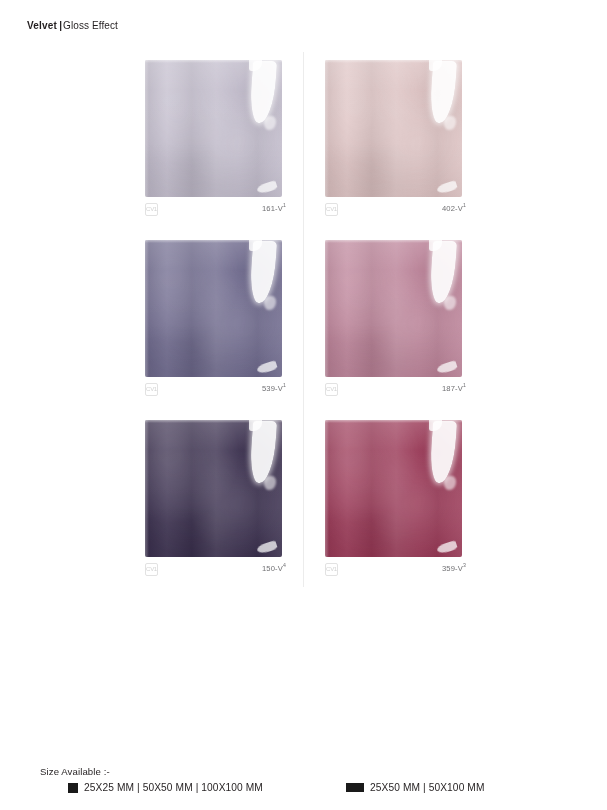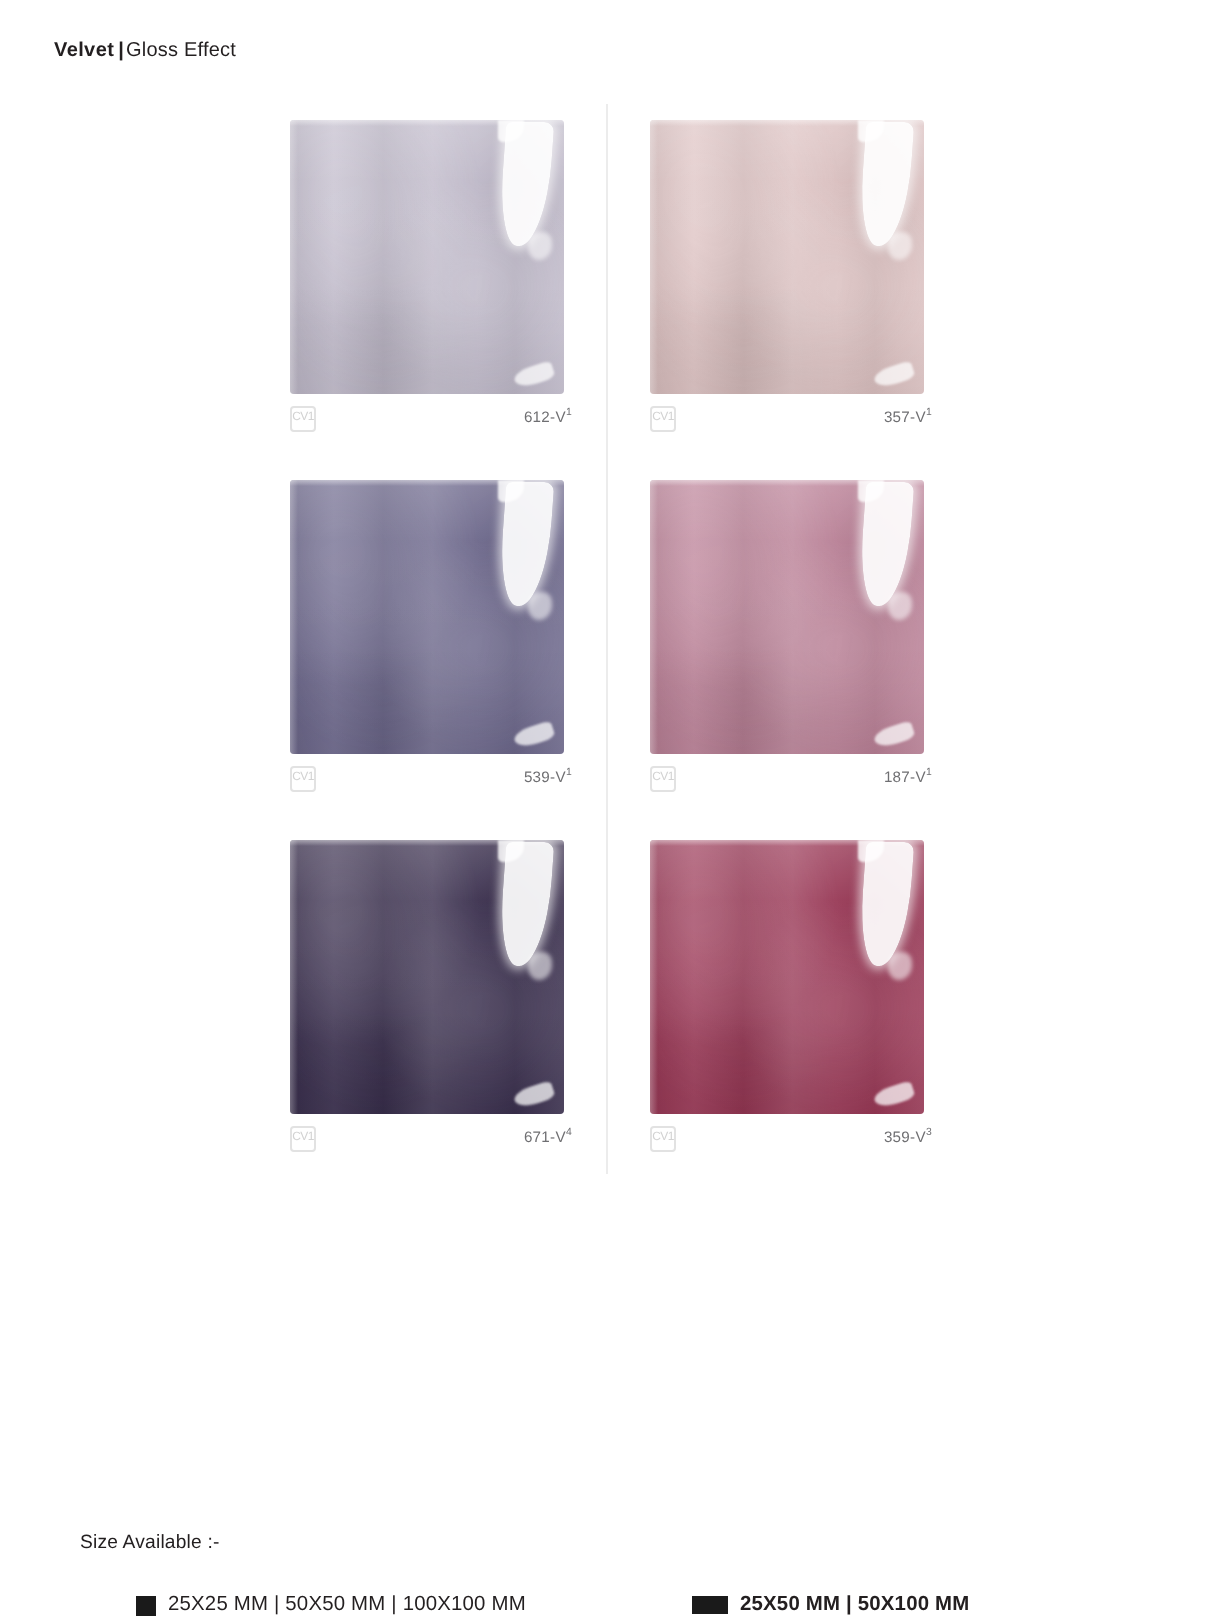--- a/index.html
+++ b/index.html
@@ -232,36 +232,36 @@
   .footer {
     position: absolute;
     left: 40px;
     top: 766px;
     width: 540px;
   }
   .footer-title {
     font-size: 9.6px;
     color: #231f20;
     letter-spacing: 0.1px;
-    margin-bottom: 20px;
+    margin-bottom: 5px;
   }
   .footer-row {
     position: relative;
     height: 14px;
   }
   .footer-item {
     position: absolute;
     top: 0;
     display: flex;
     align-items: center;
     white-space: nowrap;
     padding-left: 28px;
   }
   .footer-item.item-1 { left: 0; }
-  .footer-item.item-2 { left: 278px; font-weight: bold; }
+  .footer-item.item-2 { left: 278px; }
   .sw-square {
     width: 10px;
     height: 10px;
     background: #1a1a1a;
     margin-right: 6px;
     flex: 0 0 auto;
   }
   .sw-rect {
     width: 18px;
     height: 9px;
@@ -298,21 +298,21 @@
         <div class="tile-edge-left"></div>
         <div class="tile-gloss-hook"></div>
         <div class="tile-gloss-hook-notch"></div>
         <div class="tile-gloss-hook-tail"></div>
         <div class="tile-gloss-corner"></div>
       </div>
       <div class="swatch-caption">
         <div class="size-badge">
           <div class="badge-glyph">CV1</div>
         </div>
-        <div class="swatch-code"><span>612-V</span><sup>1</sup></div>
+        <div class="swatch-code"><span>161-V</span><sup>1</sup></div>
       </div>
     </div>
 
     <div class="swatch-card">
       <div class="tile">
         <div class="tile-base" style="background:#6f6a8e"></div>
         <div class="tile-texture"></div>
         <div class="tile-bands"></div>
         <div class="tile-shade"></div>
         <div class="tile-edge-top"></div>
@@ -340,21 +340,21 @@
         <div class="tile-edge-left"></div>
         <div class="tile-gloss-hook"></div>
         <div class="tile-gloss-hook-notch"></div>
         <div class="tile-gloss-hook-tail"></div>
         <div class="tile-gloss-corner"></div>
       </div>
       <div class="swatch-caption">
         <div class="size-badge">
           <div class="badge-glyph">CV1</div>
         </div>
-        <div class="swatch-code"><span>671-V</span><sup>4</sup></div>
+        <div class="swatch-code"><span>150-V</span><sup>4</sup></div>
       </div>
     </div>
 
   </div>
 
   <div class="grid-col col-right">
 
     <div class="swatch-card">
       <div class="tile">
         <div class="tile-base" style="background:#dfc4c4"></div>
@@ -365,21 +365,21 @@
         <div class="tile-edge-left"></div>
         <div class="tile-gloss-hook"></div>
         <div class="tile-gloss-hook-notch"></div>
         <div class="tile-gloss-hook-tail"></div>
         <div class="tile-gloss-corner"></div>
       </div>
       <div class="swatch-caption">
         <div class="size-badge">
           <div class="badge-glyph">CV1</div>
         </div>
-        <div class="swatch-code"><span>357-V</span><sup>1</sup></div>
+        <div class="swatch-code"><span>402-V</span><sup>1</sup></div>
       </div>
     </div>
 
     <div class="swatch-card">
       <div class="tile">
         <div class="tile-base" style="background:#bd8399"></div>
         <div class="tile-texture"></div>
         <div class="tile-bands"></div>
         <div class="tile-shade"></div>
         <div class="tile-edge-top"></div>

